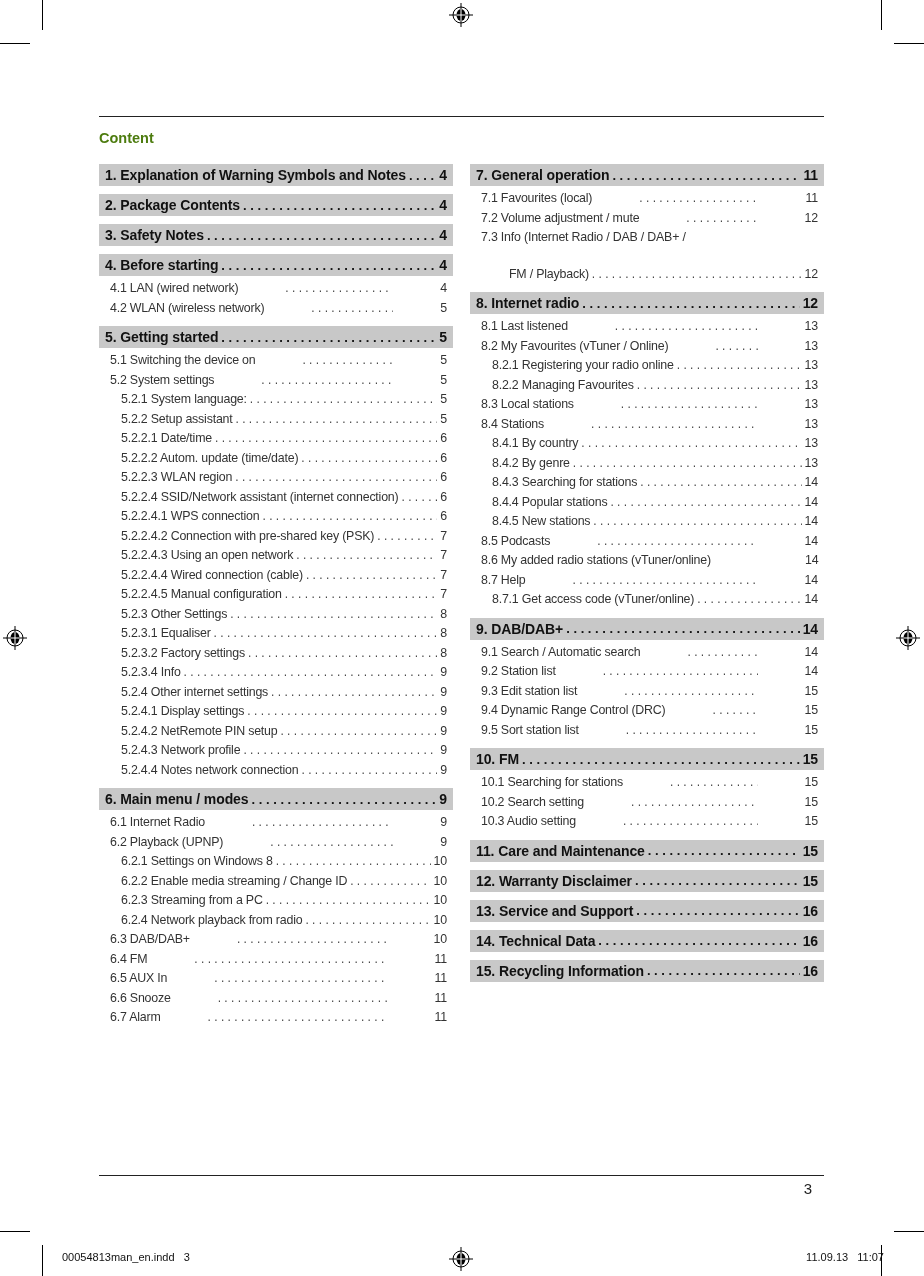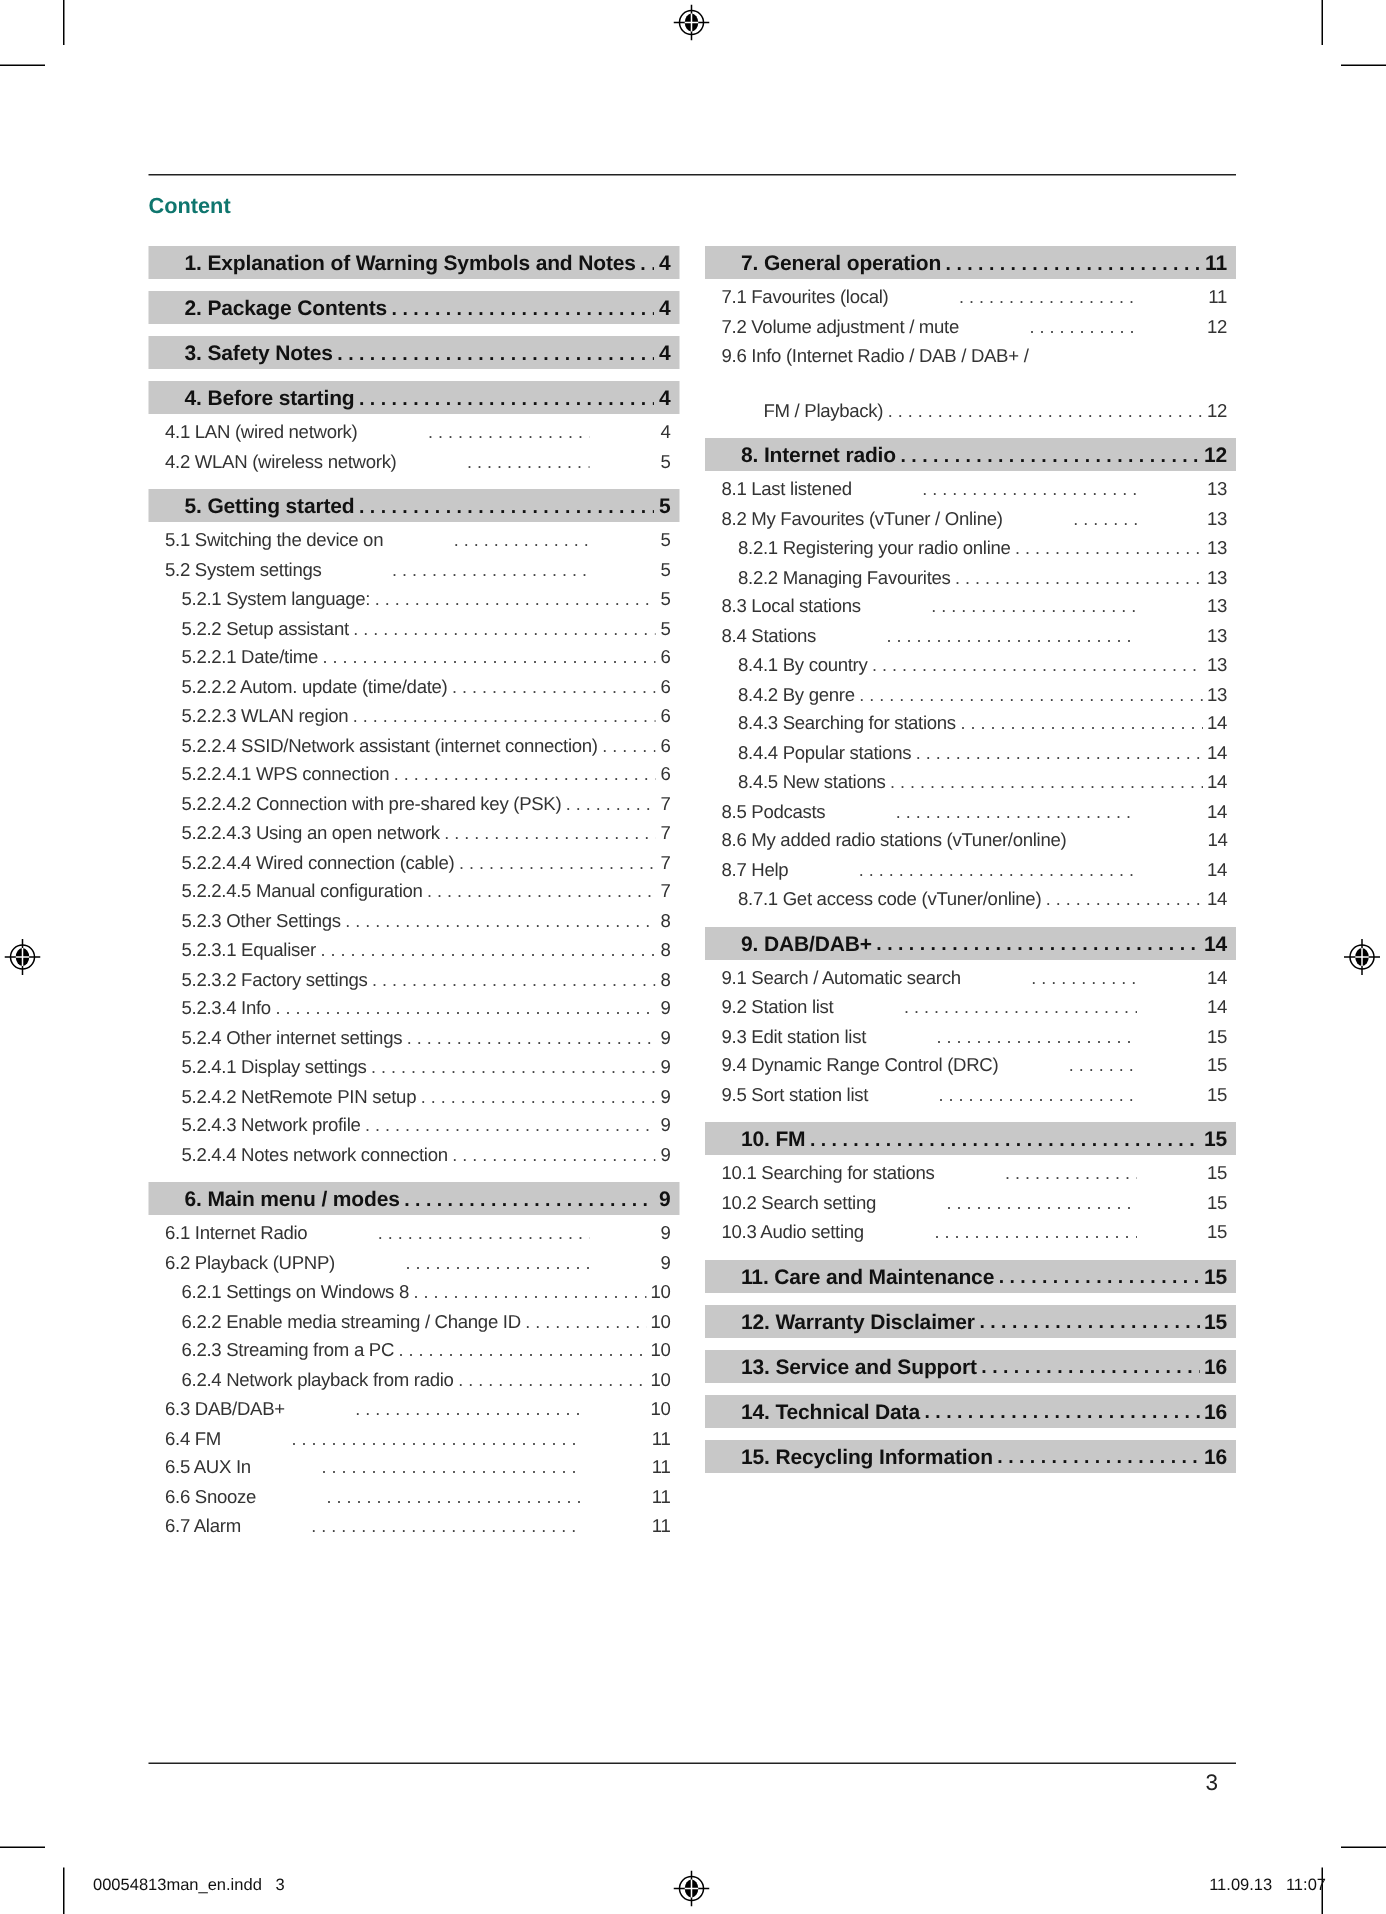--- a/index.html
+++ b/index.html
@@ -7,30 +7,30 @@
       width: 924px; height: 1276px; position: relative; overflow: hidden;
       font-family: "Liberation Sans", "DejaVu Sans", sans-serif;
       color: #1a1a1a;
     }
     .crop { position: absolute; background: #000; }
     .reg { position: absolute; width: 24px; height: 24px; }
 
     .rule { position: absolute; height: 1px; background: #222; }
     #content-heading {
       position: absolute; left: 99px; top: 130px;
-      font-size: 14.5px; font-weight: bold; color: #0f766e;
+      font-size: 14.5px; font-weight: bold; color: #4d7c0f;
     }
     .col { position: absolute; top: 164px; width: 354px; }
     #col-left { left: 99px; }
     #col-right { left: 470px; }
 
     .sec { margin-bottom: 8px; }
     .sec-head {
       background: #c8c8c8; height: 22px; display: flex; align-items: center;
-      padding: 0 6px 0 24px; font-weight: bold; font-size: 14px; color: #111;
+      padding: 0 6px 0 6px; font-weight: bold; font-size: 14px; color: #111;
       letter-spacing: -0.1px;
     }
     .sub {
       display: flex; align-items: baseline; font-size: 12.4px; color: #333;
       height: 19.5px; line-height: 19.5px; padding-right: 6px;
       letter-spacing: -0.2px;
     }
     .sub.l1 { padding-left: 11px; gap: 44px; }
     .sub.l2 { padding-left: 22px; }
     .sub.cont { padding-left: 39px; margin-top: 17px; }
@@ -329,21 +329,21 @@
         <span class="t">7.1 Favourites (local)</span>
         <span class="dots"></span>
         <span class="p">11</span>
       </div>
       <div class="sub l1">
         <span class="t">7.2  Volume adjustment / mute</span>
         <span class="dots"></span>
         <span class="p">12</span>
       </div>
       <div class="sub l1">
-        <span class="t">9.6  Info (Internet Radio / DAB / DAB+ /</span>
+        <span class="t">7.3  Info (Internet Radio / DAB / DAB+ /</span>
       </div>
       <div class="sub cont">
         <span class="t">FM / Playback)</span>
         <span class="dots"></span>
         <span class="p">12</span>
       </div>
     </div>
     <div class="sec">
       <div class="sec-head">
         <span class="t">8. Internet radio</span>

